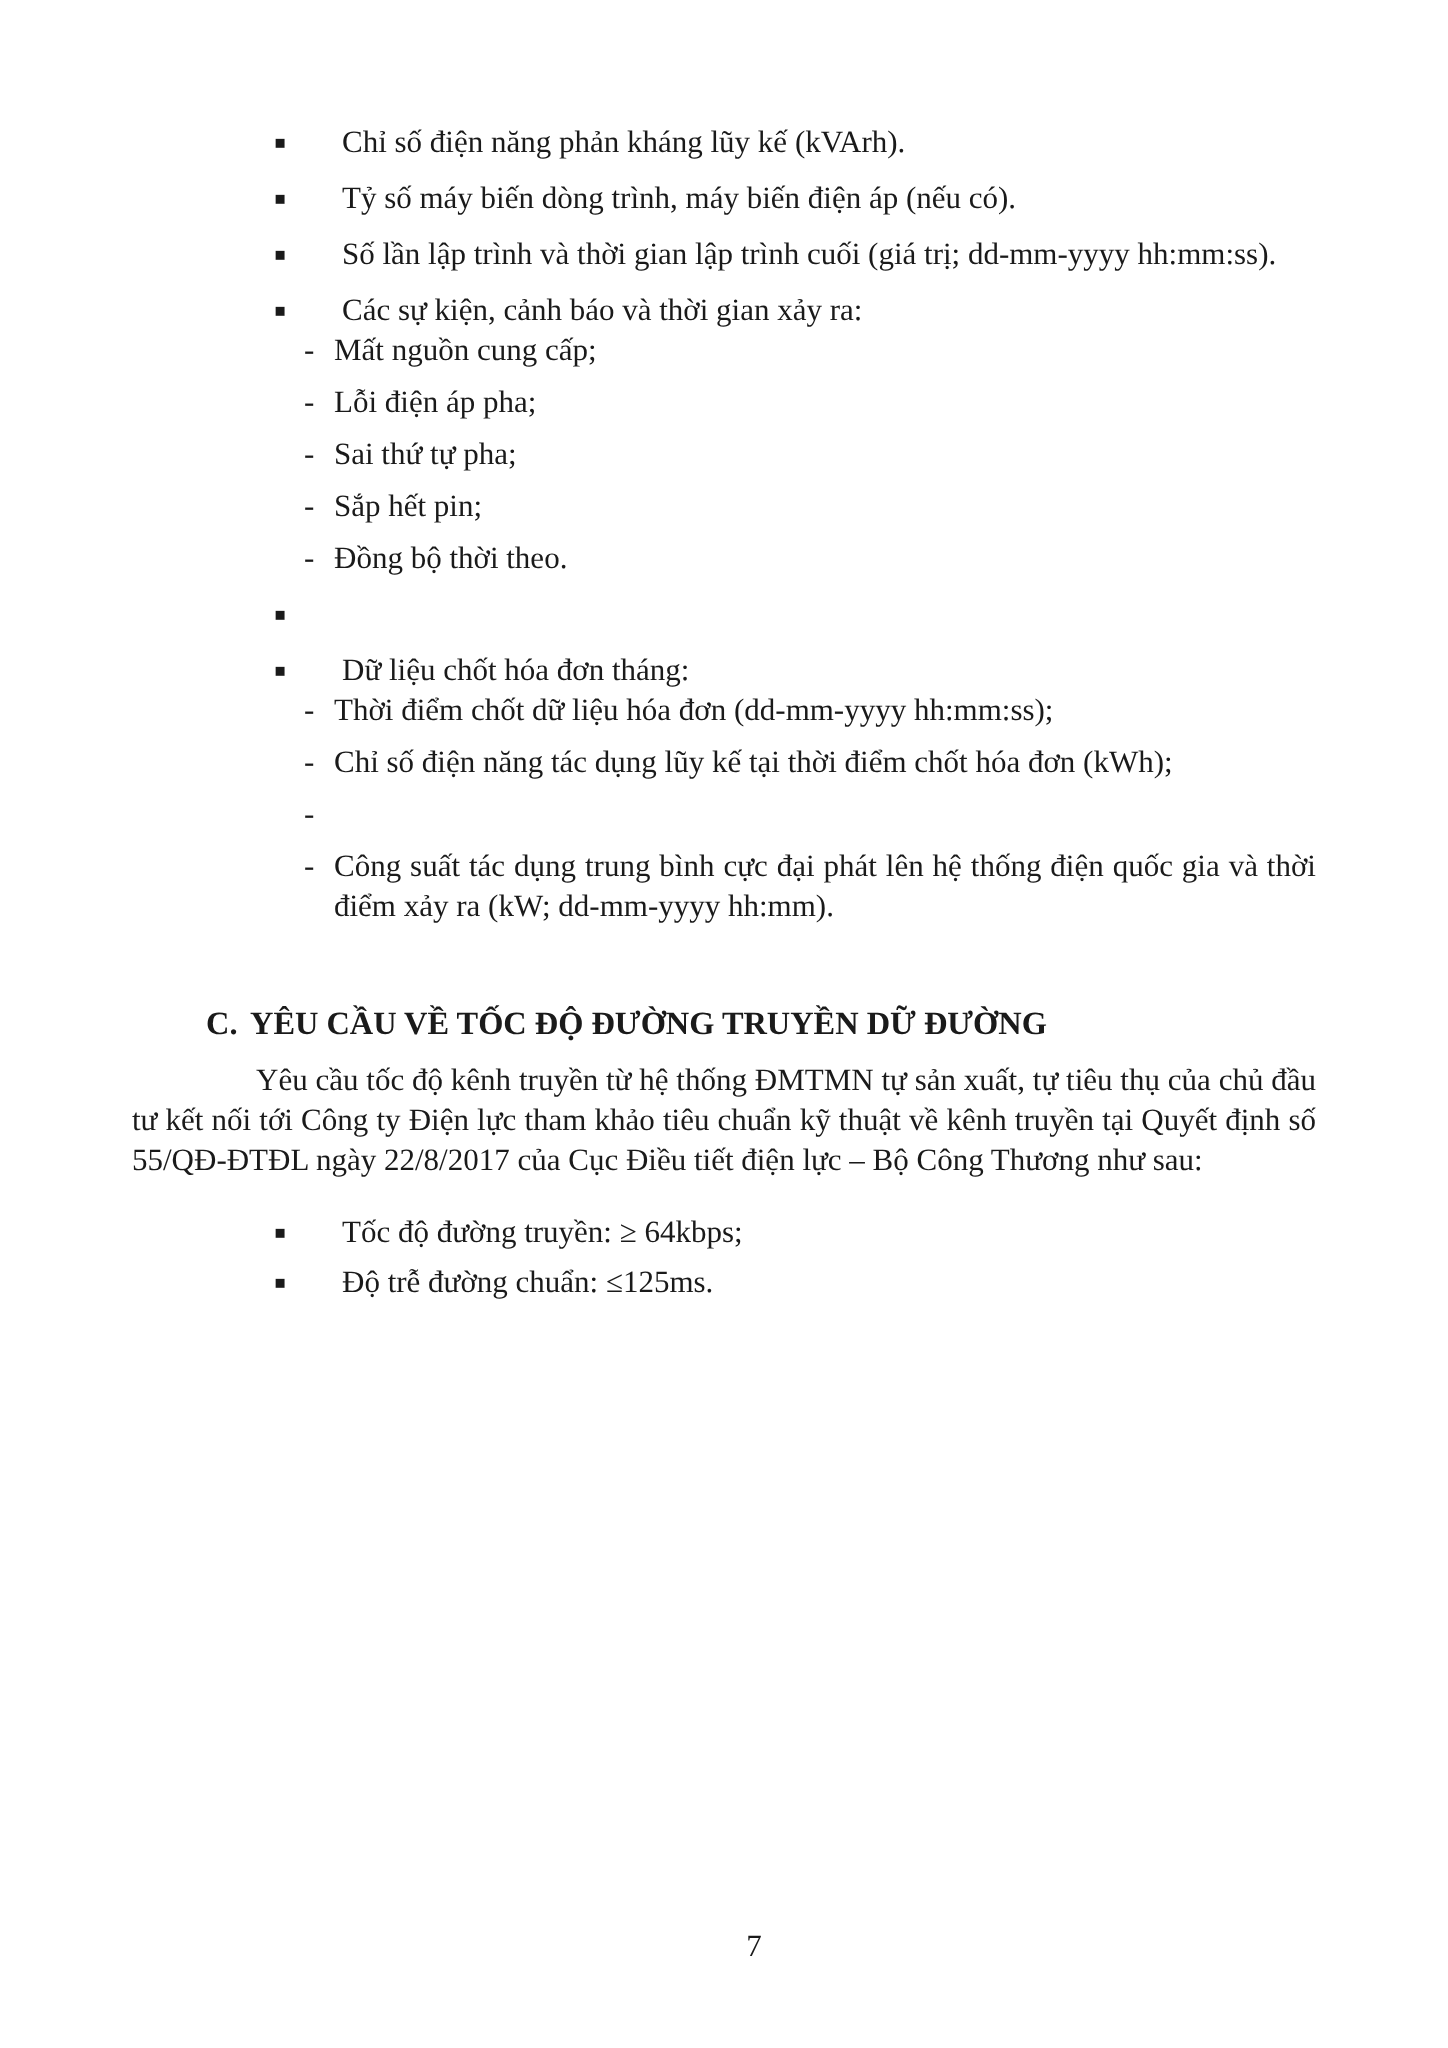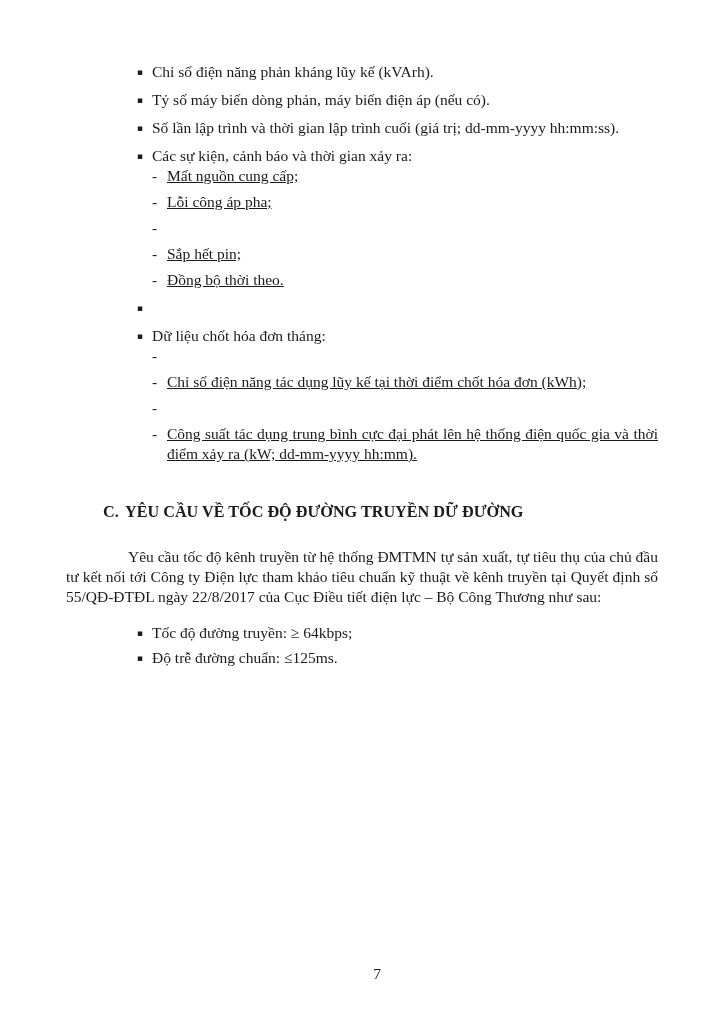--- a/index.html
+++ b/index.html
@@ -27,48 +27,48 @@
   .bhead { display: flex; align-items: flex-start; }
   .bmark {
     flex: none;
     width: 15px;
     margin-left: 71px;
     font-family: "DejaVu Sans", sans-serif;
     font-size: 9px;
     line-height: 20px;
     color: #1a1a1a;
   }
-  .btext { flex: 1; text-align: justify; }
+  .btext { flex: 1; text-align: justify; margin-left: 19px; }
 
   
   .slist { margin: 0; }
   .sitem { display: flex; align-items: flex-start; }
   .sitem + .sitem { margin-top: 6px; }
   .smark {
     flex: none;
     width: 15px;
     margin-left: 86px;
     line-height: 20px;
   }
-  .stext { flex: 1; text-align: justify; text-decoration: underline; }
+  .stext { flex: 1; text-align: justify; }
 
   
   .heading {
     display: flex;
     margin-top: 38px;
     font-weight: bold;
     font-size: 16.2px;
     line-height: 21px;
   }
   .hlabel { flex: none; width: 22px; margin-left: 37px; }
   .htitle { flex: 1; }
 
   
   .para {
-    margin-top: 24px;
+    margin-top: 8px;
     text-align: justify;
     text-indent: 62px;
   }
 
   .req-list { margin-top: 8px; }
   .req-list .bitem { margin-bottom: 5px; }
 
   .footer {
     position: absolute;
     left: 0;
@@ -87,45 +87,46 @@
     <ul class="blist">
       <li class="bitem">
         <div class="bhead">
           <span class="bmark">▪</span>
           <span class="btext">Chỉ số điện năng phản kháng lũy kế (kVArh).</span>
         </div>
       </li>
       <li class="bitem">
         <div class="bhead">
           <span class="bmark">▪</span>
-          <span class="btext">Tỷ số máy biến dòng phản, máy biến điện áp (nếu có).</span>
+          <span class="btext">Tỷ số máy biến dòng trình, máy biến điện áp (nếu có).</span>
         </div>
       </li>
       <li class="bitem">
         <div class="bhead">
           <span class="bmark">▪</span>
           <span class="btext">Số lần lập trình và thời gian lập trình cuối (giá trị; dd-mm-yyyy hh:mm:ss).</span>
         </div>
       </li>
       <li class="bitem">
         <div class="bhead">
           <span class="bmark">▪</span>
           <span class="btext">Các sự kiện, cảnh báo và thời gian xảy ra:</span>
         </div>
         <ul class="slist">
           <li class="sitem">
             <span class="smark">-</span>
             <span class="stext">Mất nguồn cung cấp;</span>
           </li>
           <li class="sitem">
             <span class="smark">-</span>
-            <span class="stext">Lỗi công áp pha;</span>
+            <span class="stext">Lỗi điện áp pha;</span>
           </li>
           <li class="sitem">
             <span class="smark">-</span>
+            <span class="stext">Sai thứ tự pha;</span>
           </li>
           <li class="sitem">
             <span class="smark">-</span>
             <span class="stext">Sắp hết pin;</span>
           </li>
           <li class="sitem">
             <span class="smark">-</span>
             <span class="stext">Đồng bộ thời theo.</span>
           </li>
         </ul>
@@ -136,20 +137,21 @@
         </div>
       </li>
       <li class="bitem">
         <div class="bhead">
           <span class="bmark">▪</span>
           <span class="btext">Dữ liệu chốt hóa đơn tháng:</span>
         </div>
         <ul class="slist">
           <li class="sitem">
             <span class="smark">-</span>
+            <span class="stext">Thời điểm chốt dữ liệu hóa đơn (dd-mm-yyyy hh:mm:ss);</span>
           </li>
           <li class="sitem">
             <span class="smark">-</span>
             <span class="stext">Chỉ số điện năng tác dụng lũy kế tại thời điểm chốt hóa đơn (kWh);</span>
           </li>
           <li class="sitem">
             <span class="smark">-</span>
           </li>
           <li class="sitem">
             <span class="smark">-</span>

